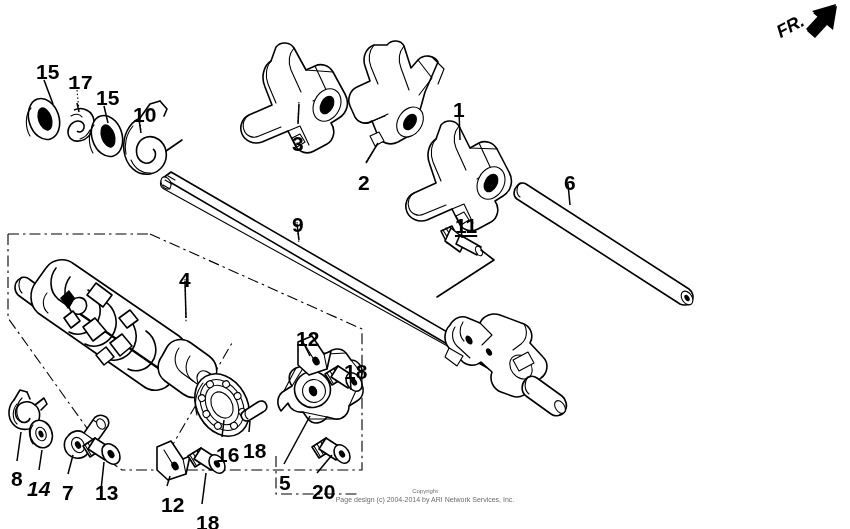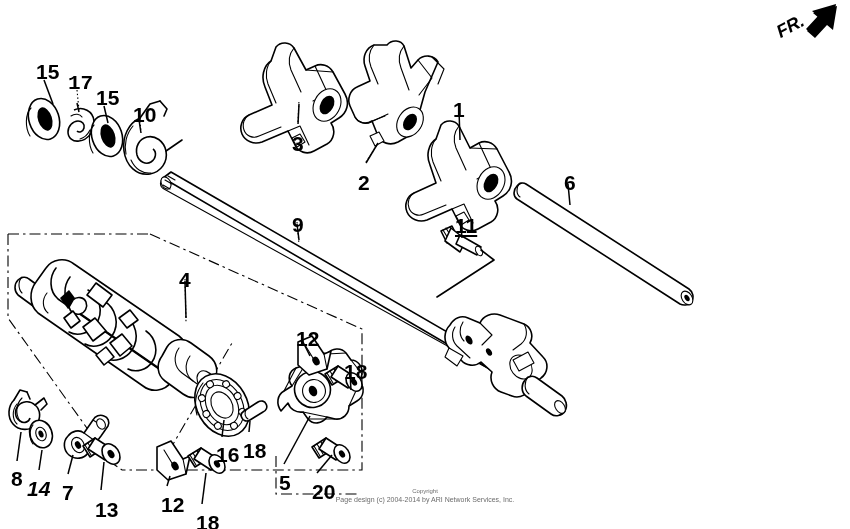--- a/index.html
+++ b/index.html
@@ -385,21 +385,21 @@
       <div class="callout c-lg" style="left: 179px; top: 269px;">4</div>
       <div class="callout c-lg" style="left: 296px; top: 328px;">12</div>
       <div class="callout c-lg" style="left: 344px; top: 361px;">18</div>
       <div class="callout c-lg" style="left: 216px; top: 444px;">16</div>
       <div class="callout c-lg" style="left: 243px; top: 440px;">18</div>
       <div class="callout c-lg" style="left: 279px; top: 472px;">5</div>
       <div class="callout c-lg" style="left: 312px; top: 481px;">20</div>
       <div class="callout c-lg" style="left: 11px; top: 468px;">8</div>
       <div class="callout c-lg" style="left: 27px; top: 478px; font-style: italic;">14</div>
       <div class="callout c-lg" style="left: 62px; top: 482px;">7</div>
-      <div class="callout c-lg" style="left: 95px; top: 499px;">13</div>
+      <div class="callout c-lg" style="left: 95px; top: 482px;">13</div>
       <div class="callout c-lg" style="left: 161px; top: 494px;">12</div>
       <div class="callout c-lg" style="left: 196px; top: 512px;">18</div>
     </div>
 
   <div class="copy copy-1">Copyright</div>
   <div class="copy copy-2">
     <span class="inner">Page design (c) 2004-2014 by ARI Network Services, Inc.</span>
   </div>
 
 </div>

